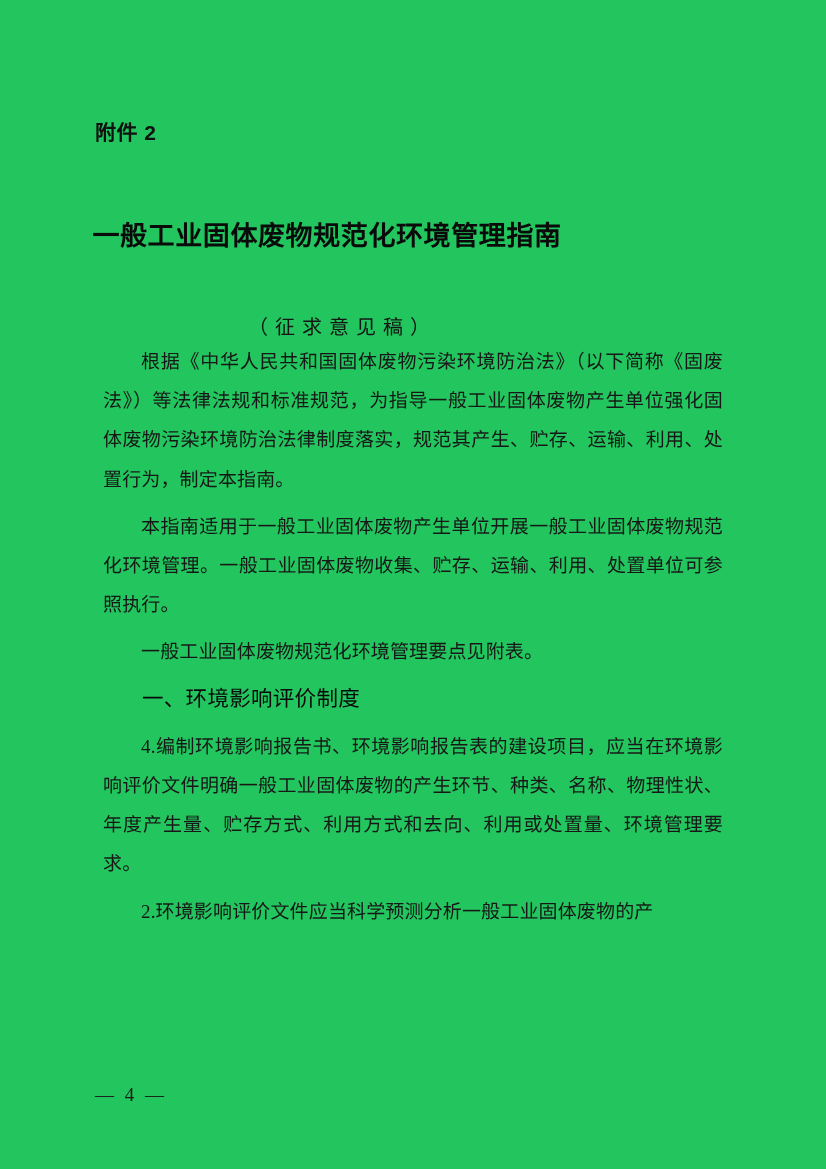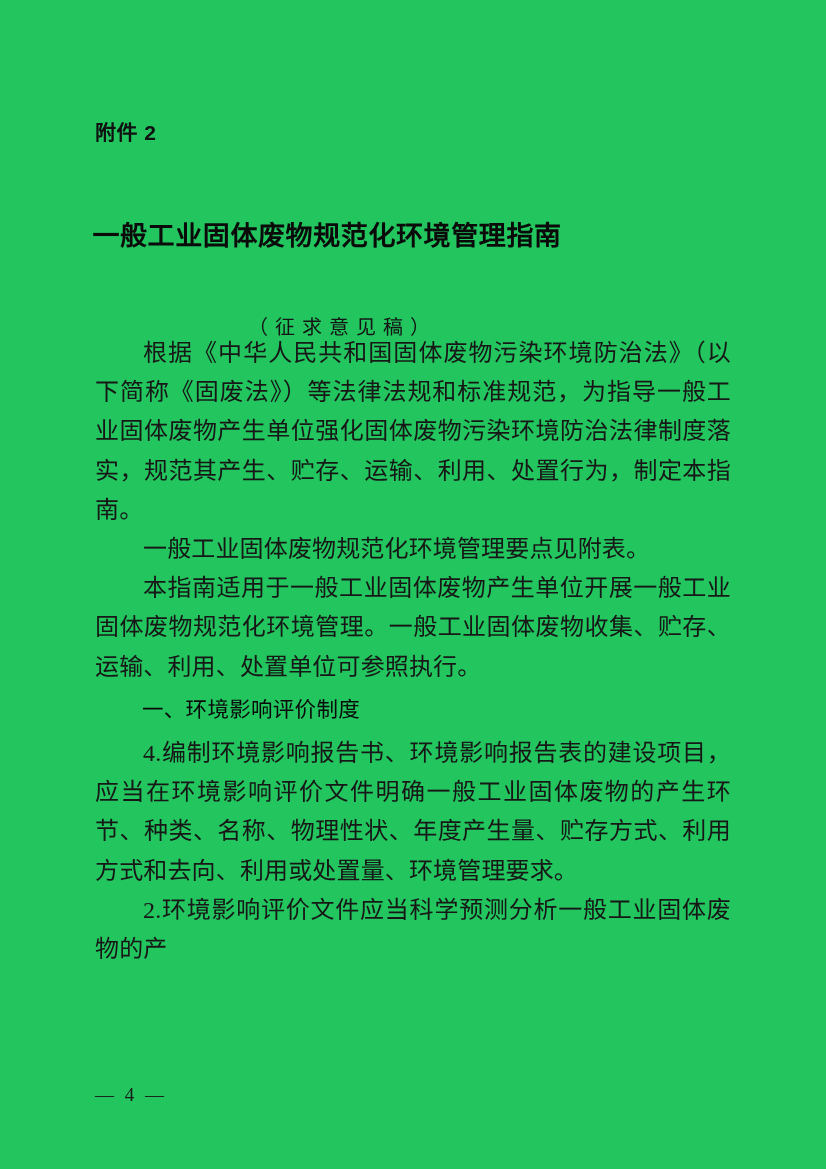--- a/index.html
+++ b/index.html
@@ -70,23 +70,23 @@
 
   
   .body-block {
     position: absolute;
     left: 95px;
     top: 334px;
     width: 636px;
   }
 
   p.para {
-    margin: 0;
+    margin: 8px;
     font-family: "Liberation Serif", "DejaVu Serif", serif;
-    font-size: 24px;
+    font-size: 19px;
     line-height: 39.2px;
     letter-spacing: 0.15px;
     text-indent: 2em;
     text-align: justify;
     text-justify: inter-ideograph;
     color: #171717;
   }
 
   p.para + p.para {
     margin-top: 0;
@@ -126,23 +126,23 @@
   <div class="attachment-label">附件 2</div>
 
   <h1 class="doc-title">一般工业固体废物规范化环境管理指南</h1>
 
   <div class="doc-subtitle">（征求意见稿）</div>
 
   <div class="body-block">
 
     <p class="para">根据《中华人民共和国固体废物污染环境防治法》（以下简称《固废法》）等法律法规和标准规范，为指导一般工业固体废物产生单位强化固体废物污染环境防治法律制度落实，规范其产生、贮存、运输、利用、处置行为，制定本指南。</p>
 
+    <p class="para">本指南适用于一般工业固体废物产生单位开展一般工业固体废物规范化环境管理。一般工业固体废物收集、贮存、运输、利用、处置单位可参照执行。</p>
+
     <p class="para">一般工业固体废物规范化环境管理要点见附表。</p>
-
-    <p class="para">本指南适用于一般工业固体废物产生单位开展一般工业固体废物规范化环境管理。一般工业固体废物收集、贮存、运输、利用、处置单位可参照执行。</p>
 
     <h2 class="section-heading">一、环境影响评价制度</h2>
 
     <p class="para">4.编制环境影响报告书、环境影响报告表的建设项目，应当在环境影响评价文件明确一般工业固体废物的产生环节、种类、名称、物理性状、年度产生量、贮存方式、利用方式和去向、利用或处置量、环境管理要求。</p>
 
 
     <p class="para">2.环境影响评价文件应当科学预测分析一般工业固体废物的产</p>
 
   </div>
 

